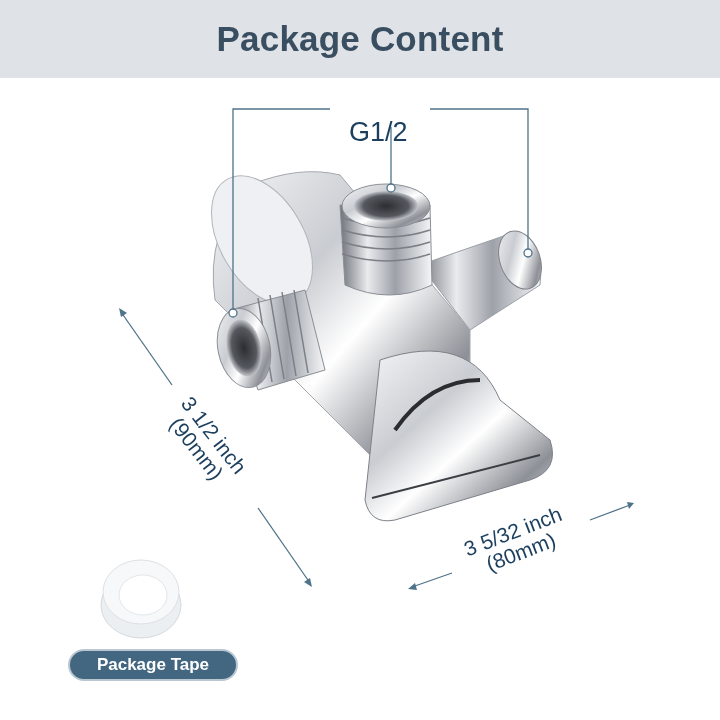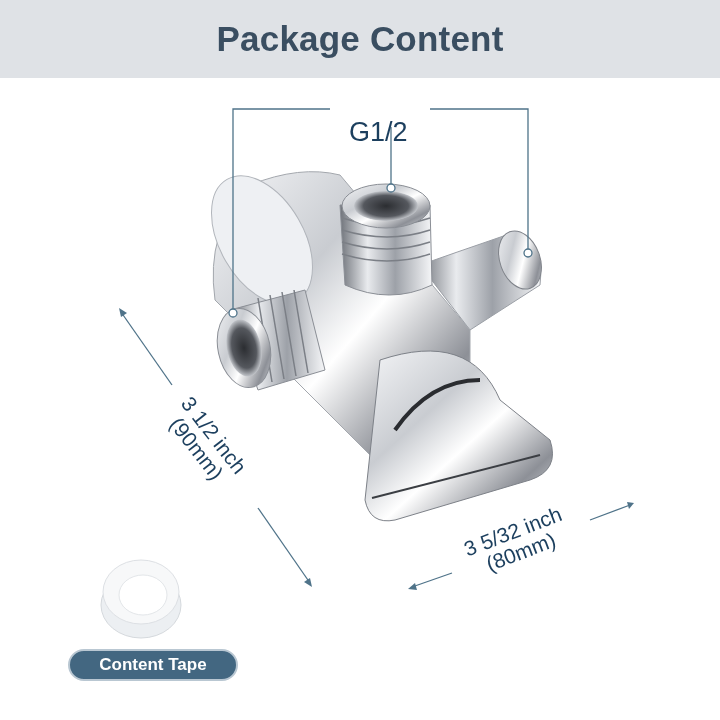--- a/index.html
+++ b/index.html
@@ -120,13 +120,13 @@
 <div class="dim" style="left:120px; top:420px; width:170px; transform:rotate(52deg);">
   <div>3 1/2 inch</div>
   <div>(90mm)</div>
 </div>
 
 <div class="dim" style="left:442px; top:520px; width:150px; transform:rotate(-21deg);">
   <div>3 5/32 inch</div>
   <div>(80mm)</div>
 </div>
 
-<div class="badge">Content Tape</div>
+<div class="badge">Package Tape</div>
 
 </body></html>

